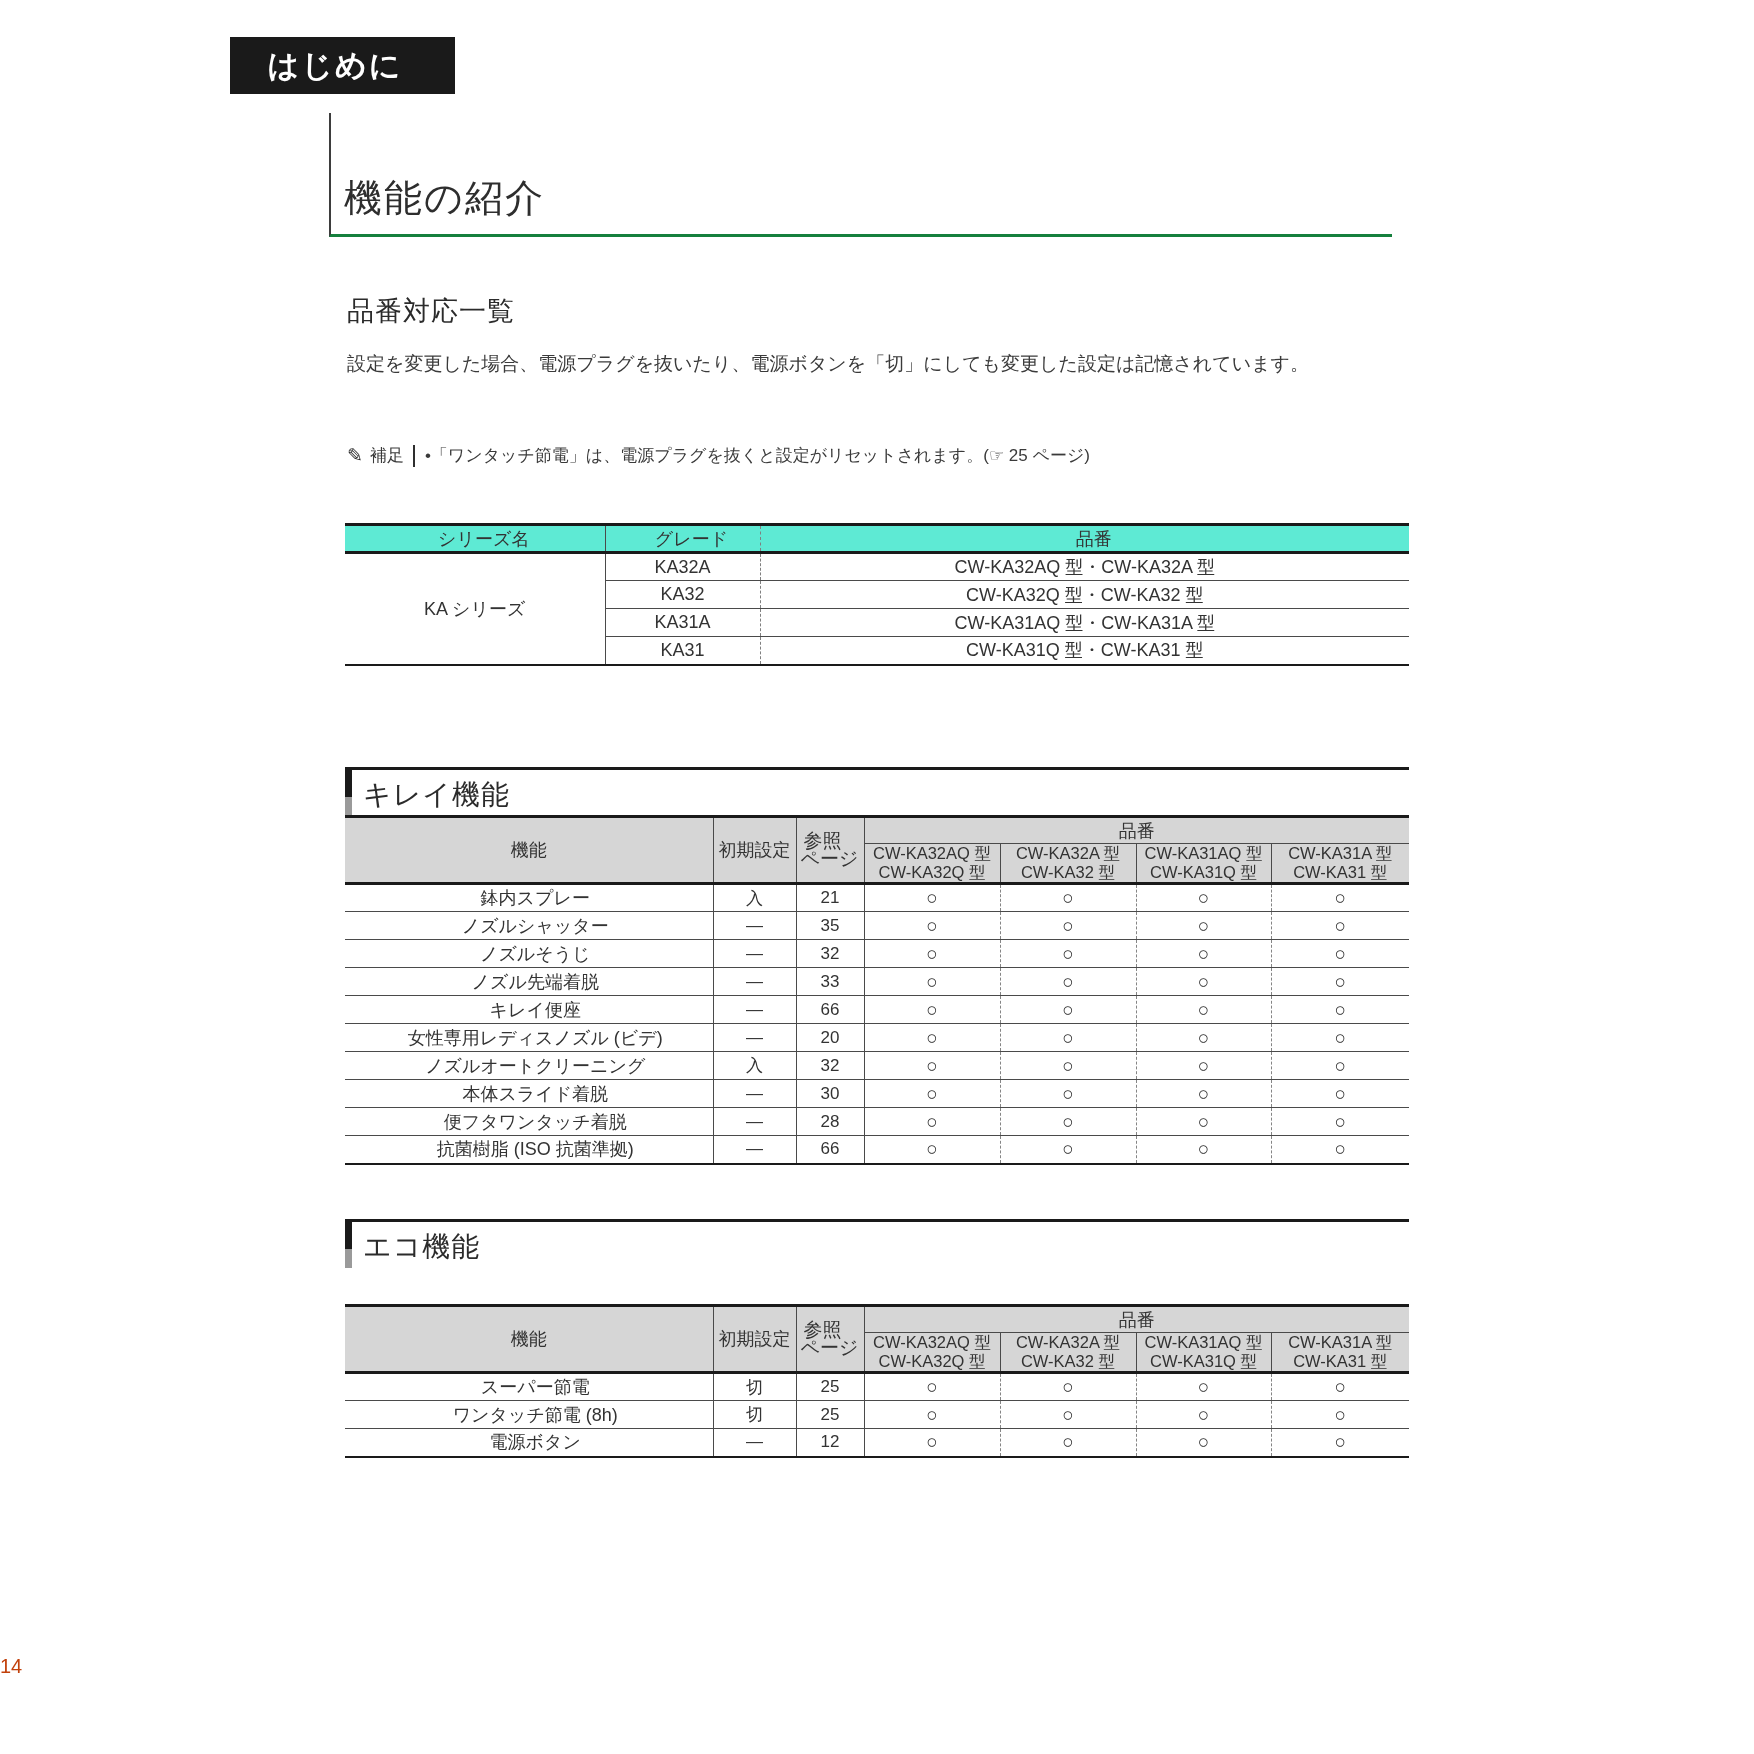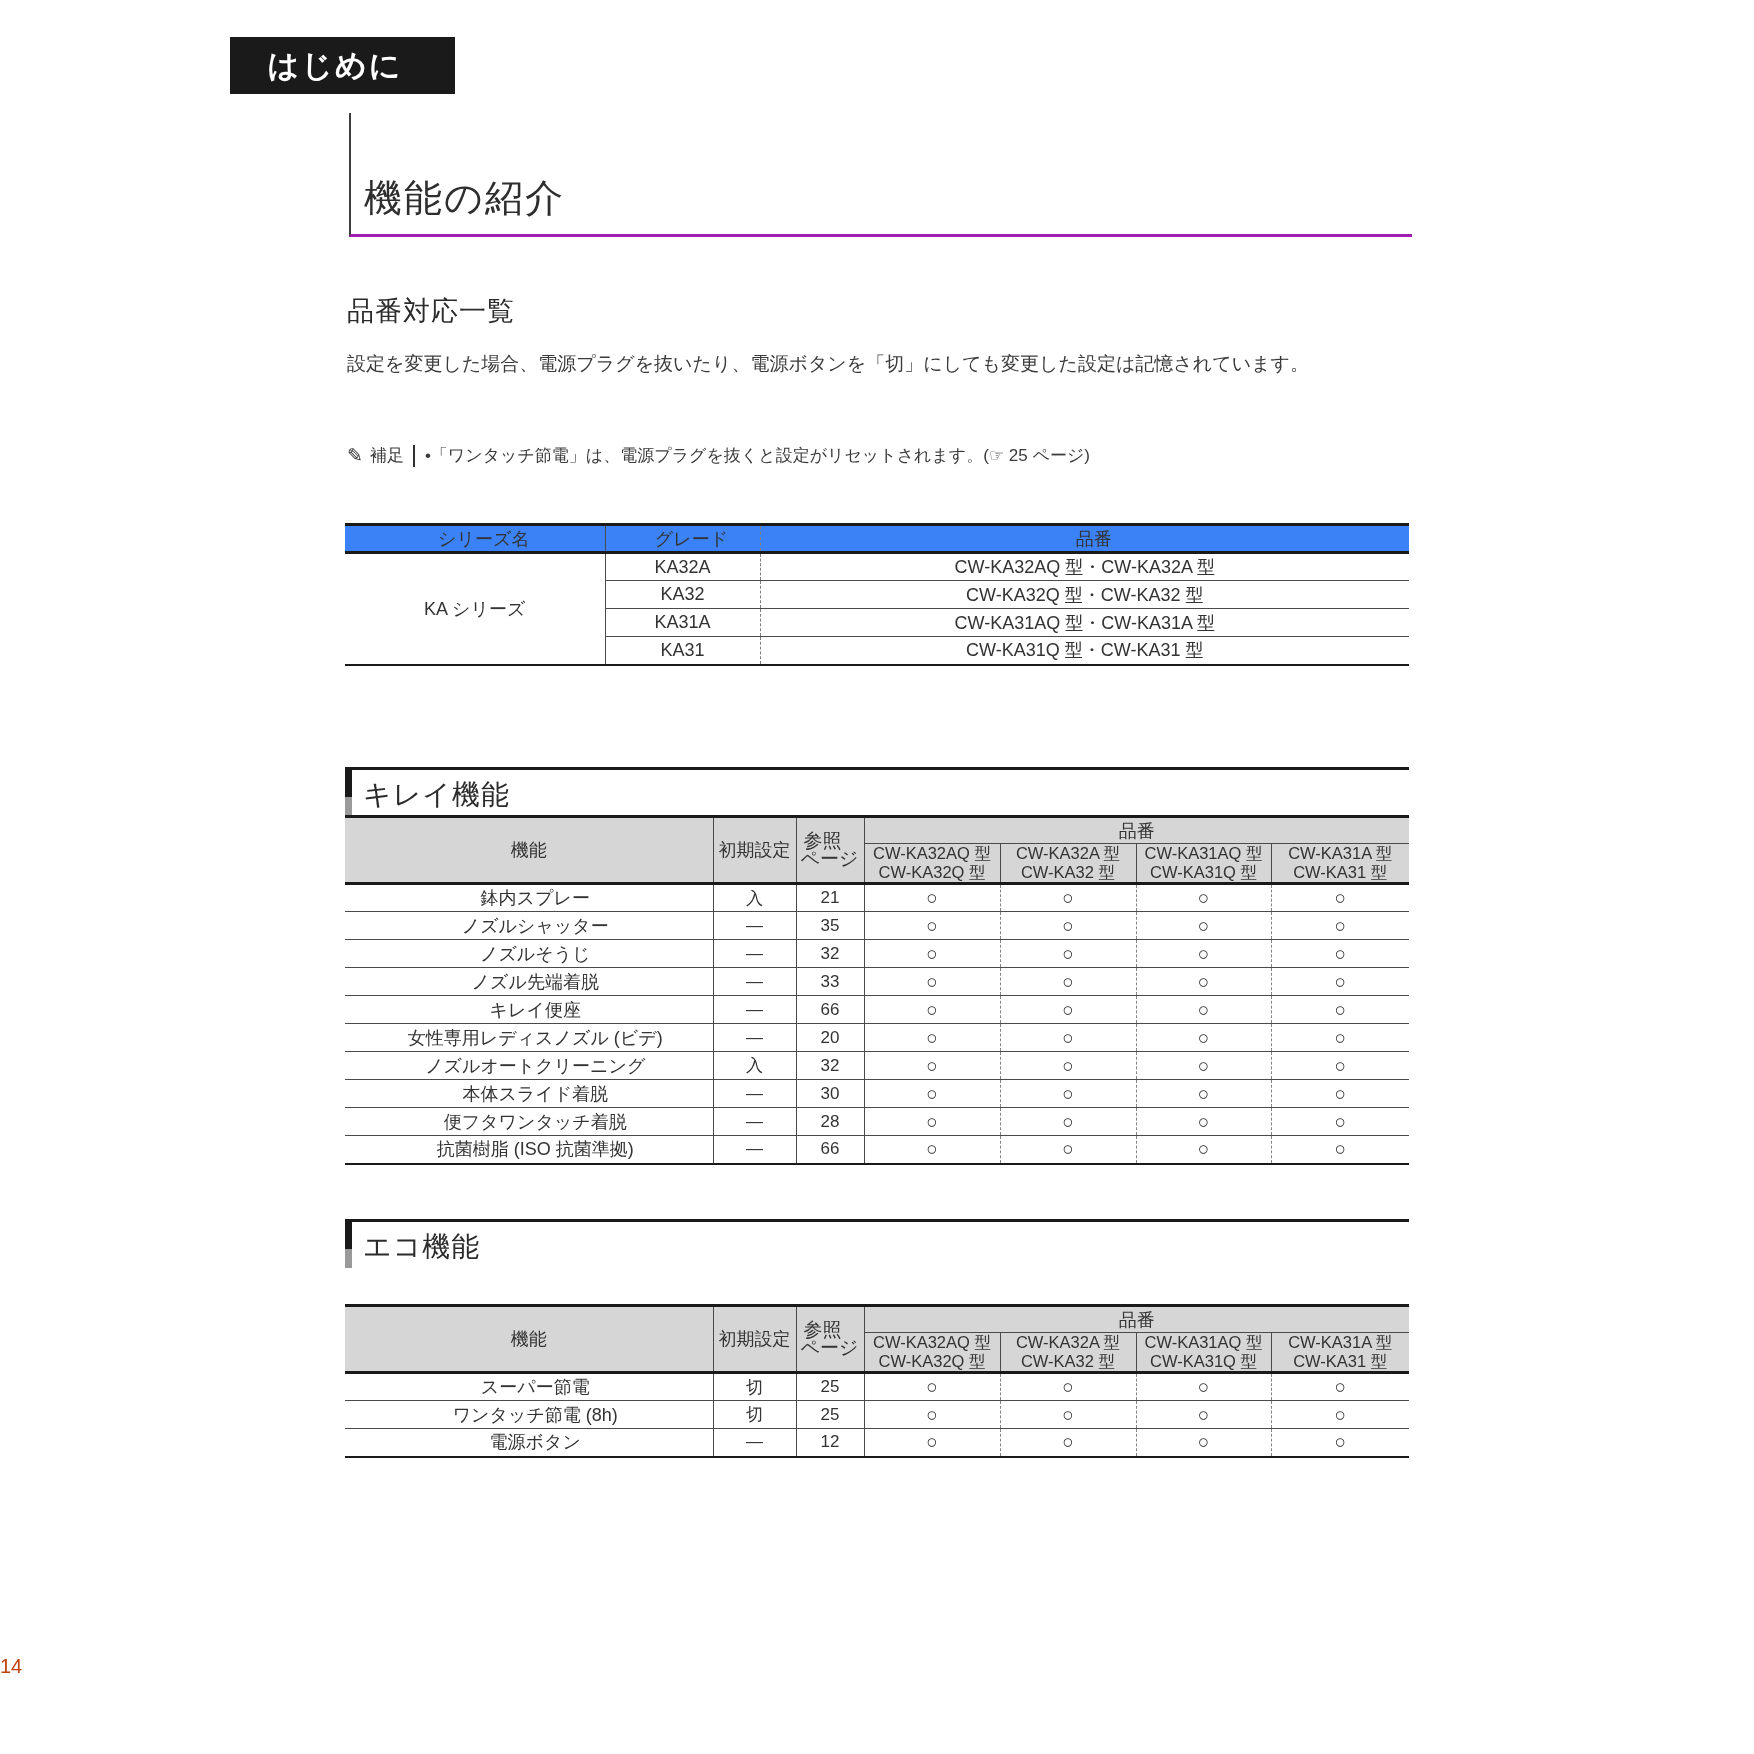--- a/index.html
+++ b/index.html
@@ -12,22 +12,22 @@
 
   
   .badge{
     left:230px;top:37px;width:225px;height:57px;background:#1a1a1a;color:#fff;
     font-weight:bold;font-size:31px;display:flex;align-items:center;justify-content:center;
     padding-right:15px;box-sizing:border-box;letter-spacing:2px;
   }
 
   
   .title-block{
-    left:349px;top:113px;width:1063px;height:124px;box-sizing:border-box;
-    border-left:2px solid #3d3d3d;border-bottom:3px solid #a21caf;
+    left:329px;top:113px;width:1063px;height:124px;box-sizing:border-box;
+    border-left:2px solid #3d3d3d;border-bottom:3px solid #15803d;
     display:flex;align-items:flex-end;
   }
   .title-block h1{margin:0 0 10px 13px;font-size:38px;font-weight:normal;color:#2e2e2e;letter-spacing:2px;}
 
   .intro-heading{left:347px;top:293px;font-size:27px;color:#2b2b2b;letter-spacing:1px;}
   .body-text{left:347px;top:346px;font-size:19px;line-height:35px;color:#3a3a3a;}
 
   .note{left:347px;top:444px;display:flex;align-items:center;font-size:17px;color:#3a3a3a;}
   .pencil{font-size:19px;margin-right:7px;color:#2e2e2e;}
   .note-label{margin-right:9px;}
@@ -36,21 +36,21 @@
   
   table{border-collapse:collapse;table-layout:fixed;}
   th,td{padding:0;box-sizing:border-box;}
 
   
   .series-table{
     left:345px;top:523px;width:1064px;font-size:18px;color:#333;
     border-top:3px solid #1a1a1a;border-bottom:2px solid #1a1a1a;
   }
   .series-table thead{border-bottom:3px solid #1a1a1a;}
-  .series-table th{background:#3b82f6;font-weight:normal;height:28px;text-align:center;padding-left:18px;}
+  .series-table th{background:#5eead4;font-weight:normal;height:28px;text-align:center;padding-left:18px;}
   .series-table td{height:28px;text-align:center;}
   .series-table tbody tr + tr td{border-top:1px solid #4a4a4a;}
   .col-grade{border-left:1px solid #4a4a4a;}
   .col-models{border-left:1px dashed #808080;}
 
   
   .section-heading{
     width:1064px;border-top:3px solid #1a1a1a;display:flex;align-items:flex-start;
   }
   .section-bar{

